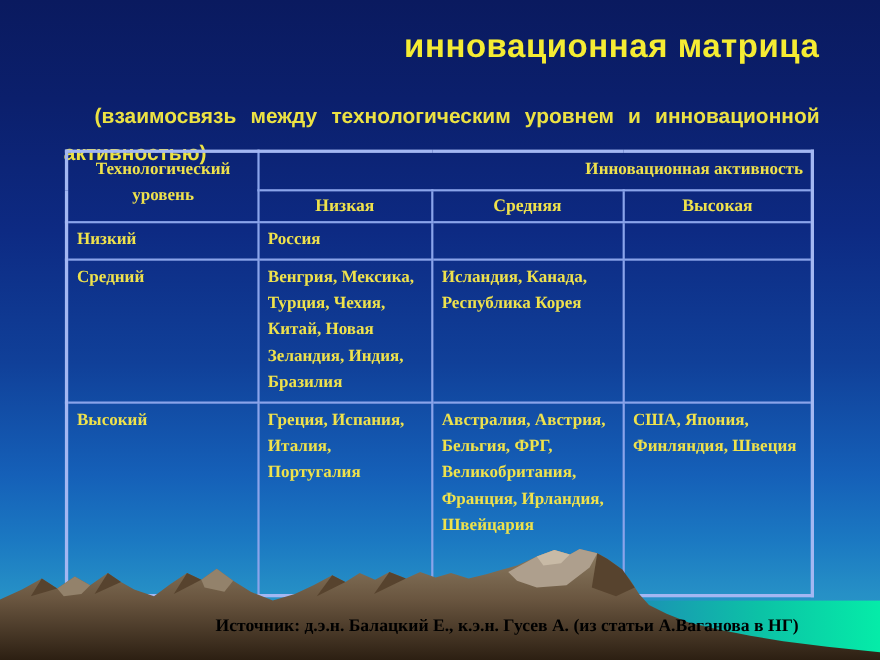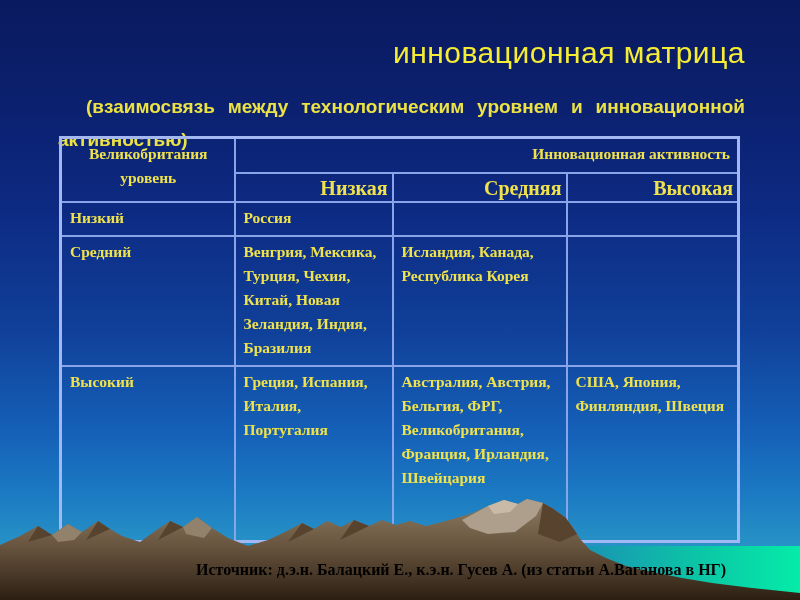--- a/index.html
+++ b/index.html
@@ -1,36 +1,36 @@
 <!DOCTYPE html>
 <html><head>
 <meta charset="utf-8">
 <style>
   html,body{margin:0;padding:0;}
   body{width:800px;height:600px;overflow:hidden;position:relative;
        font-family:"Liberation Sans",sans-serif;
        background:linear-gradient(180deg,#0a1a5f 0%,#0b1f6c 15%,#0d2a83 35%,#104099 55%,#1560b8 72%,#1b79c2 82%,#2690c6 90%,#2fa3cb 100%);}
   .slide{position:absolute;inset:0;}
-  .title{position:absolute;top:36px;right:55px;left:100px;
-         text-align:right;font-size:30px;font-weight:normal;color:#f5ec33;
+  .title{position:absolute;top:26px;right:55px;left:100px;
+         text-align:right;font-size:30px;font-weight:bold;color:#f5ec33;
          letter-spacing:0.5px;line-height:1.1;}
   .subtitle{position:absolute;top:74px;left:58px;right:55px;
             font-size:19px;font-weight:bold;color:#ece243;
             text-align:justify;text-indent:28px;line-height:33px;margin-top:16px;}
   table.matrix{position:absolute;left:59px;top:136px;width:678px;
                border-collapse:collapse;table-layout:fixed;
                border:3px solid #a3b7f2;
                font-family:"Liberation Serif",serif;font-weight:bold;
                color:#efe24c;}
   table.matrix td{border:2px solid #8aa4ea;vertical-align:top;
                   padding:3px 7px 2px 8px;font-size:15.5px;line-height:24px;
                   overflow:hidden;}
   td.corner{vertical-align:middle;text-align:center;font-size:16px;}
   td.group{vertical-align:middle;text-align:right;font-size:16px;height:28px;}
-  tr.h2 td{vertical-align:middle;text-align:right;font-size:20px;height:25px;padding:1px 4px;font-family:Liberation Serif, serif;}
+  tr.h2 td{vertical-align:middle;text-align:center;font-size:16px;height:25px;padding:1px 4px;font-family:Liberation Serif, serif;}
   tr.r0 td{height:27px;margin-left:18px;}
   tr.r1 td{height:123px;}
   tr.r2 td{height:168px;}
   td.lvl{padding-left:9px;}
   .mtn{position:absolute;left:0;top:490px;width:800px;height:110px;display:block;}
   .source{position:absolute;left:196px;top:561px;
           font-family:"Liberation Serif",serif;font-weight:bold;
           font-size:16px;color:#000000;white-space:nowrap;}
 </style>
 </head>
@@ -44,21 +44,21 @@
 
   <table class="matrix">
     <colgroup>
       <col style="width:174px">
         <col style="width:158px">
         <col style="width:174px">
         <col style="width:172px">
     </colgroup>
     <tbody>
         <tr class="h1">
-      <td class="corner" rowspan="2">Великобритания уровень</td>
+      <td class="corner" rowspan="2">Технологический уровень</td>
       <td class="group" colspan="3">Инновационная активность</td>
     </tr>
     <tr class="h2">
       <td>Низкая</td>
       <td>Средняя</td>
       <td>Высокая</td>
     </tr>
     <tr class="r0">
       <td class="lvl">Низкий</td>
       <td>Россия</td>

